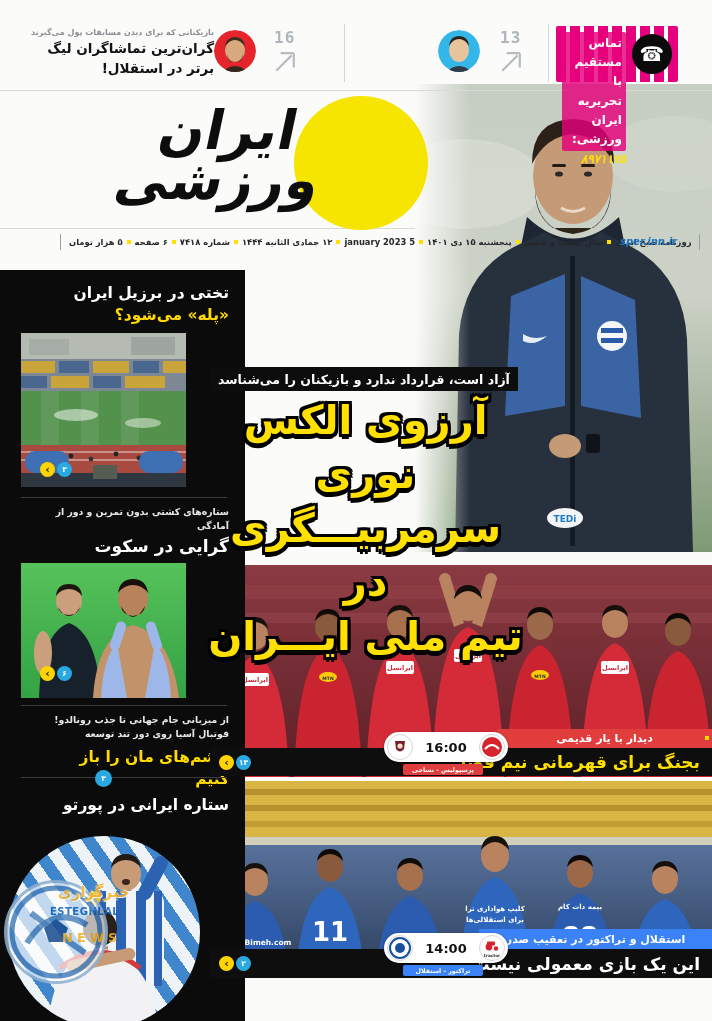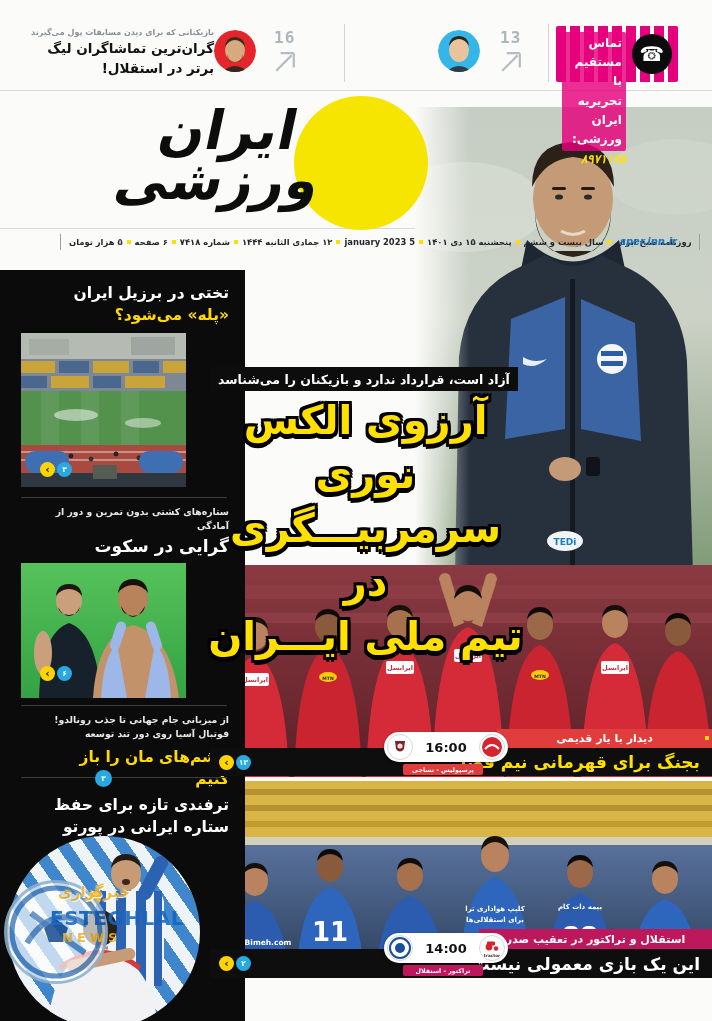--- a/index.html
+++ b/index.html
@@ -47,46 +47,46 @@
   .sb-div{height:1px;background:#3c3c3c;}
   .badge{width:15px;height:15px;border-radius:50%;display:flex;align-items:center;justify-content:center;font-weight:bold;}
   .badge-y{background:#ffd400;color:#222;font-size:11px;line-height:1;}
   .badge-b{background:#29a9e0;color:#fff;font-size:7.5px;}
 
   .porto-circle{border-radius:50%;overflow:hidden;
     background:repeating-linear-gradient(55deg,#3f86cc 0 12px,#eef3f8 12px 24px);}
   .watermark{opacity:.87;}
   .wm-ball{width:98px;height:98px;border-radius:50%;background:rgba(255,255,255,.78);border:3px solid #8fb0cf;}
   .wm-l1{font-size:15px;font-weight:bold;color:#f3b229;text-shadow:0 0 2px #fff,1px 1px 0 #fff;}
-  .wm-l2{font-size:20px;font-weight:bold;color:#1565c0;letter-spacing:.5px;}
+  .wm-l2{font-size:10px;font-weight:bold;color:#1565c0;letter-spacing:.5px;}
   .wm-l3{font-size:13px;font-weight:bold;color:#f3b229;letter-spacing:4px;}
 
   
   .strip{color:#fff;font-size:11px;font-weight:bold;display:flex;align-items:center;justify-content:center;}
   .strip-red{background:#e23d3d;}
-  .strip-blue{background:#be185d;}
+  .strip-blue{background:#3b82f6;}
   .matchbar{background:#0e0e0e;display:flex;align-items:center;}
   .matchbar-title{flex:1;text-align:right;padding-left:10px;font-size:17px;font-weight:bold;}
   .mb-yellow{color:#ffe000;}
   .mb-white{color:#fff;}
   .pill{background:#fff;border-radius:16px;box-shadow:0 1px 3px rgba(0,0,0,.45);
     display:flex;align-items:center;justify-content:space-between;padding:0 3px;}
   .pill-time{font-size:13px;font-weight:bold;color:#111;}
   .pill-logo{width:24px;height:24px;border-radius:50%;background:#fff;border:1px solid #d7d7d7;
     display:flex;align-items:center;justify-content:center;overflow:hidden;}
   .tag{border-radius:2px;color:#fff;font-size:6.3px;font-weight:bold;
     display:flex;align-items:center;justify-content:center;}
   .credit-dot{width:4px;height:4px;background:#ffe000;}
 </style>
 </head>
 <body>
 
 <div class="page">
 
-  <div class="abs" style="left:415px;top:107px;width:297px;height:516px;z-index:1;">
+  <div class="abs" style="left:415px;top:84px;width:297px;height:516px;z-index:1;">
     <svg width="297" height="468" viewBox="0 0 297 468">
       <defs>
         <linearGradient id="cbg" x1="0" y1="0" x2="0" y2="1">
           <stop offset="0" stop-color="#c6cdc3"></stop>
             <stop offset=".45" stop-color="#ccd2c6"></stop>
           <stop offset=".75" stop-color="#a3b29b"></stop>
             <stop offset="1" stop-color="#7e9a74"></stop>
         </linearGradient>
         <linearGradient id="fadeL" x1="0" y1="0" x2="1" y2="0">
           <stop offset="0" stop-color="#fbfbf9"></stop>
@@ -303,21 +303,20 @@
       <div class="sb-kicker">از میزبانی جام جهانی تا جذب رونالدو!</div>
       <div class="sb-kicker">فوتبال آسیا روی دور تند توسعه</div>
       <div class="sb-title sb-yellow" style="margin-top:4px;">چشم‌های مان را باز کنیم</div>
     </div>
     <div class="abs sb-div" style="left:21px;right:18px;top:507px;"></div>
     <div class="abs badge badge-b" style="left:95px;top:500px;width:17px;height:17px;">
         <span>۳</span>
       </div>
 
     <div class="abs rtl" style="right:16px;top:524px;width:178px;">
-      <div class="sb-title">ترفندی تازه برای حفظ</div>
       <div class="sb-title">ستاره ایرانی در پورتو</div>
     </div>
     <div class="abs porto-circle" style="left:8px;top:566px;width:192px;height:192px;">
       <svg width="192" height="192" viewBox="0 0 192 192">
         <ellipse cx="118" cy="38" rx="15" ry="17" fill="#c79b76"></ellipse>
         <path d="M103 32 Q105 18 118 18 Q131 18 133 32 Q127 24 118 24 Q109 24 103 32Z" fill="#231a12"></path>
         <ellipse cx="118" cy="46" rx="4" ry="3" fill="#3a241c"></ellipse>
         <g>
           <rect x="80" y="55" width="76" height="95" rx="12" fill="#f2f5f8"></rect>
           <rect x="88" y="55" width="10" height="95" fill="#2c62b2"></rect>

